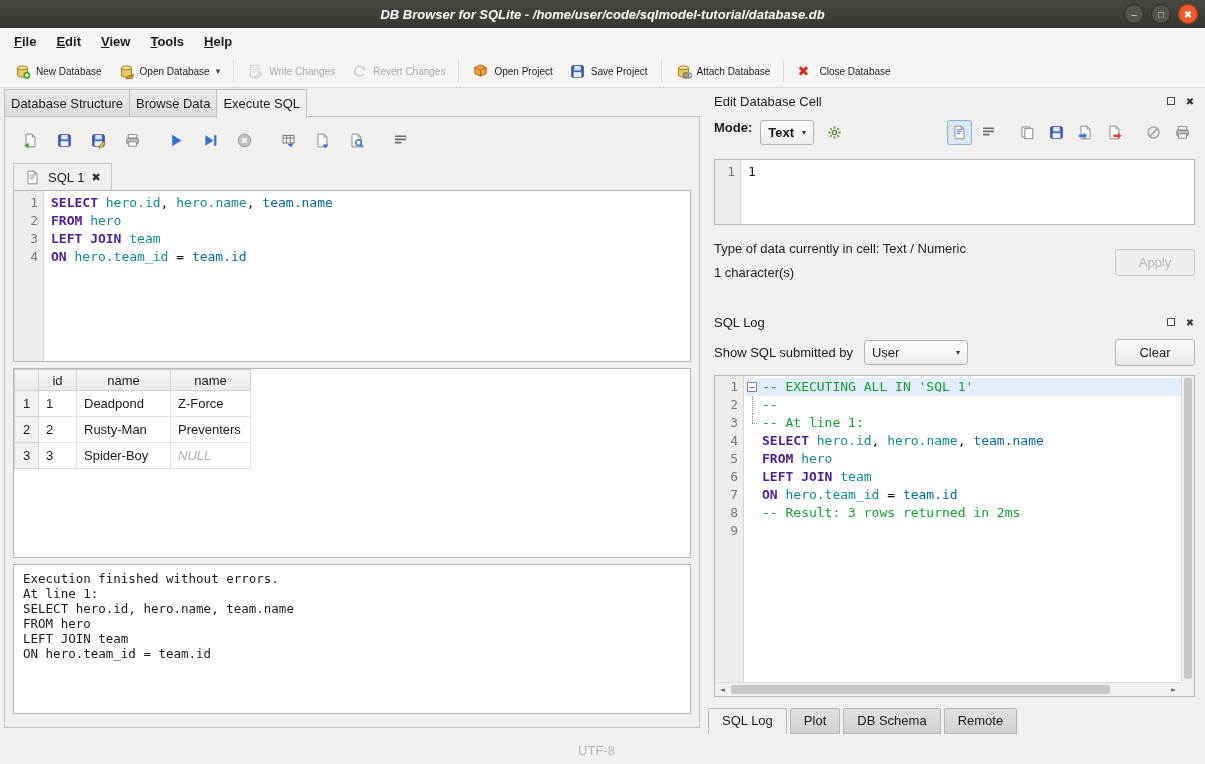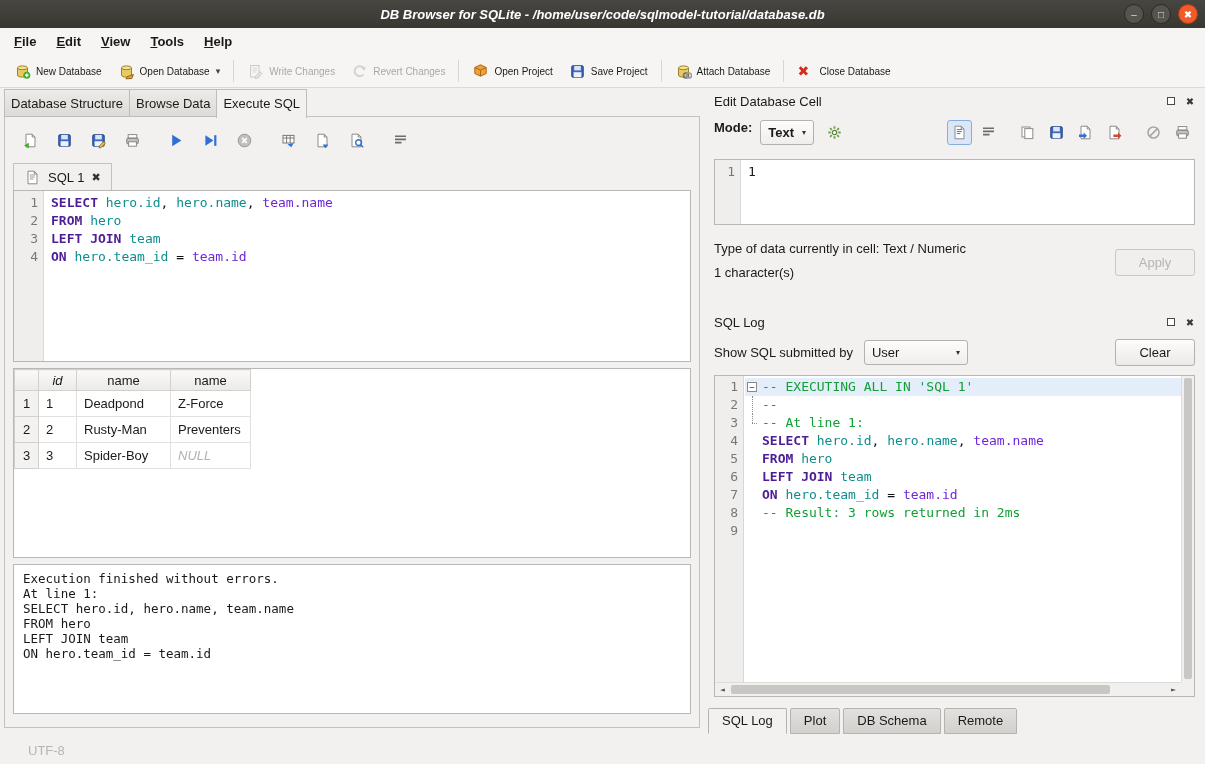--- a/index.html
+++ b/index.html
@@ -64,21 +64,21 @@
   font-family:"DejaVu Sans Mono","Liberation Mono",monospace; font-size:13px; line-height:18px; }
 .sql-editor { height:172px; }
 .gutter { flex:0 0 30px; background:#efeeec; border-right:1px solid #d9d7d3;
   color:#7a7876; text-align:right; padding:3px 5px 0 0; }
 .gl { height:18px; }
 .codecol { flex:1; padding:3px 0 0 7px; }
 .cl { height:18px; white-space:pre; }
 
 .tk-kw { color:#4c1d95; font-weight:bold; }
 .tk-id { color:#0f8d8d; }
-.tk-tbl { color:#6d28d9; }
+.tk-tbl { color:#0369a1; }
 .tk-cm { color:#12a035; }
 .tk-p { color:#111; }
 
 .results-area { margin-top:6px; height:190px; background:#fff; border:1px solid #b9b7b3; overflow:hidden; }
 .results-area table { border-collapse:collapse; font-size:13px; }
 .results-area th { background:linear-gradient(#faf9f8,#ebeae8); border:1px solid #d2d0cc;
   font-weight:normal; height:21px; padding:0 6px; }
 .results-area td { border:1px solid #e3e1dd; height:26px; padding:0 7px; background:#fff; }
 .results-area td.rownum { background:#f3f2f0; border-color:#d2d0cc; text-align:center; padding:0 4px; }
 .results-area td.null { color:#b4b2ae; font-style:italic; }
@@ -141,21 +141,21 @@
 .htrack { flex:1; position:relative; height:100%; }
 .hthumb { position:absolute; left:1px; top:2px; bottom:2px; width:87%; background:#c9c7c3; border-radius:2px; }
 .log-corner { position:absolute; right:0; bottom:0; width:13px; height:14px; background:#f1f0ee; }
 
 
 .dock-tabs { position:absolute; left:708px; top:708px; display:flex; gap:3px; }
 .dtab { padding:0 13px; height:26px; line-height:24px; background:linear-gradient(#e3e1de,#d2d0cc);
   border:1px solid #b5b3af; border-radius:2px 2px 0 0; }
 .dtab.active { background:#f2f1ef; border-bottom-color:#f2f1ef; }
 .statusbar { position:absolute; left:0; bottom:0; width:100%; height:28px; display:flex;
-  align-items:center; justify-content:flex-start; padding-right:12px; color:#b7b5b1;padding-left:28px; }
+  align-items:center; justify-content:center; padding-right:12px; color:#b7b5b1; }
 </style>
 </head>
 <body>
 
 <div class="titlebar">
   <div class="title">DB Browser for SQLite - /home/user/code/sqlmodel-tutorial/database.db</div>
   <div class="win-controls">
     <span class="wbtn">–</span>
     <span class="wbtn">□</span>
     <span class="wbtn close">✖</span>
@@ -346,21 +346,21 @@
         <div class="cl"><span class="tk-kw">LEFT JOIN</span><span class="tk-p"> </span><span class="tk-id">team</span></div>
         <div class="cl"><span class="tk-kw">ON</span><span class="tk-p"> </span><span class="tk-id">hero.team_id</span><span class="tk-p"> = </span><span class="tk-tbl">team.id</span></div>
       </div>
     </div>
 
   <div class="results-area">
     <table id="results-table">
         <thead>
           <tr>
             <th style="width: 24px;"></th>
-            <th style="width: 38px; font-style: italic;">id</th>
+            <th style="width: 38px;">id</th>
             <th style="width: 94px;">name</th>
             <th style="width: 80px;">name</th>
           </tr>
         </thead>
         <tbody>
           <tr>
             <td class="rownum">1</td>
             <td>1</td>
             <td>Deadpond</td>
             <td>Z-Force</td>

